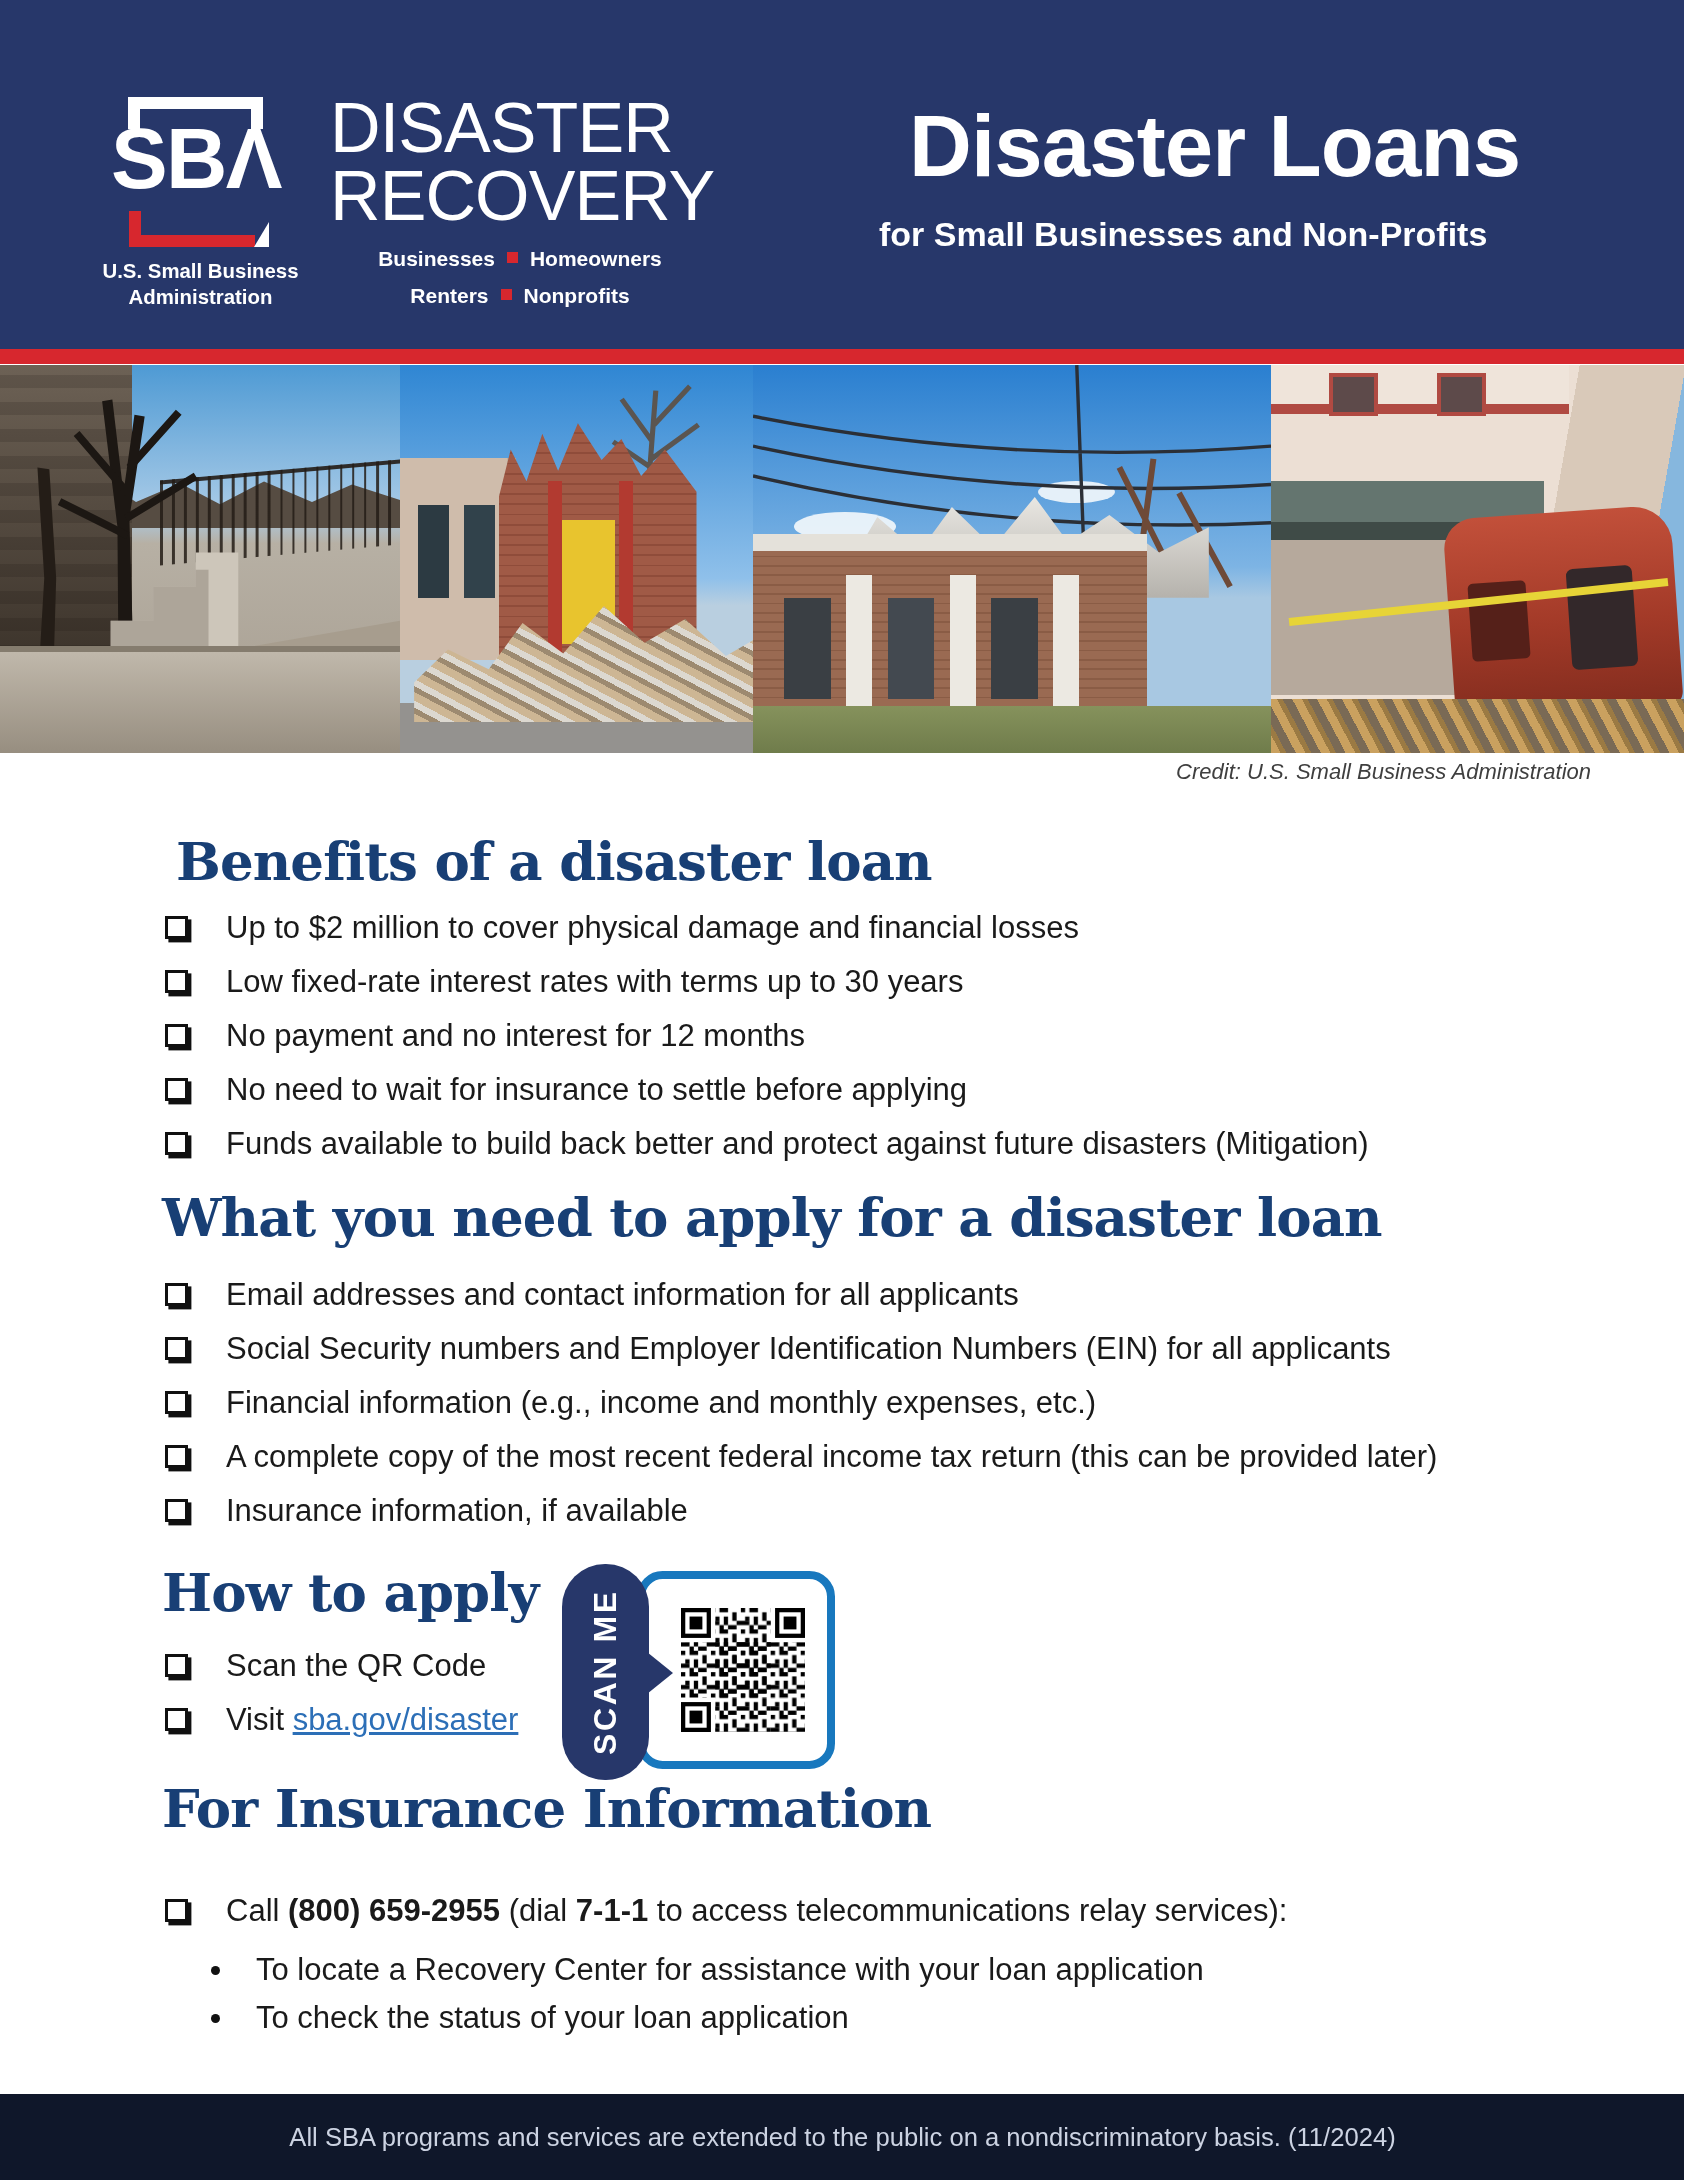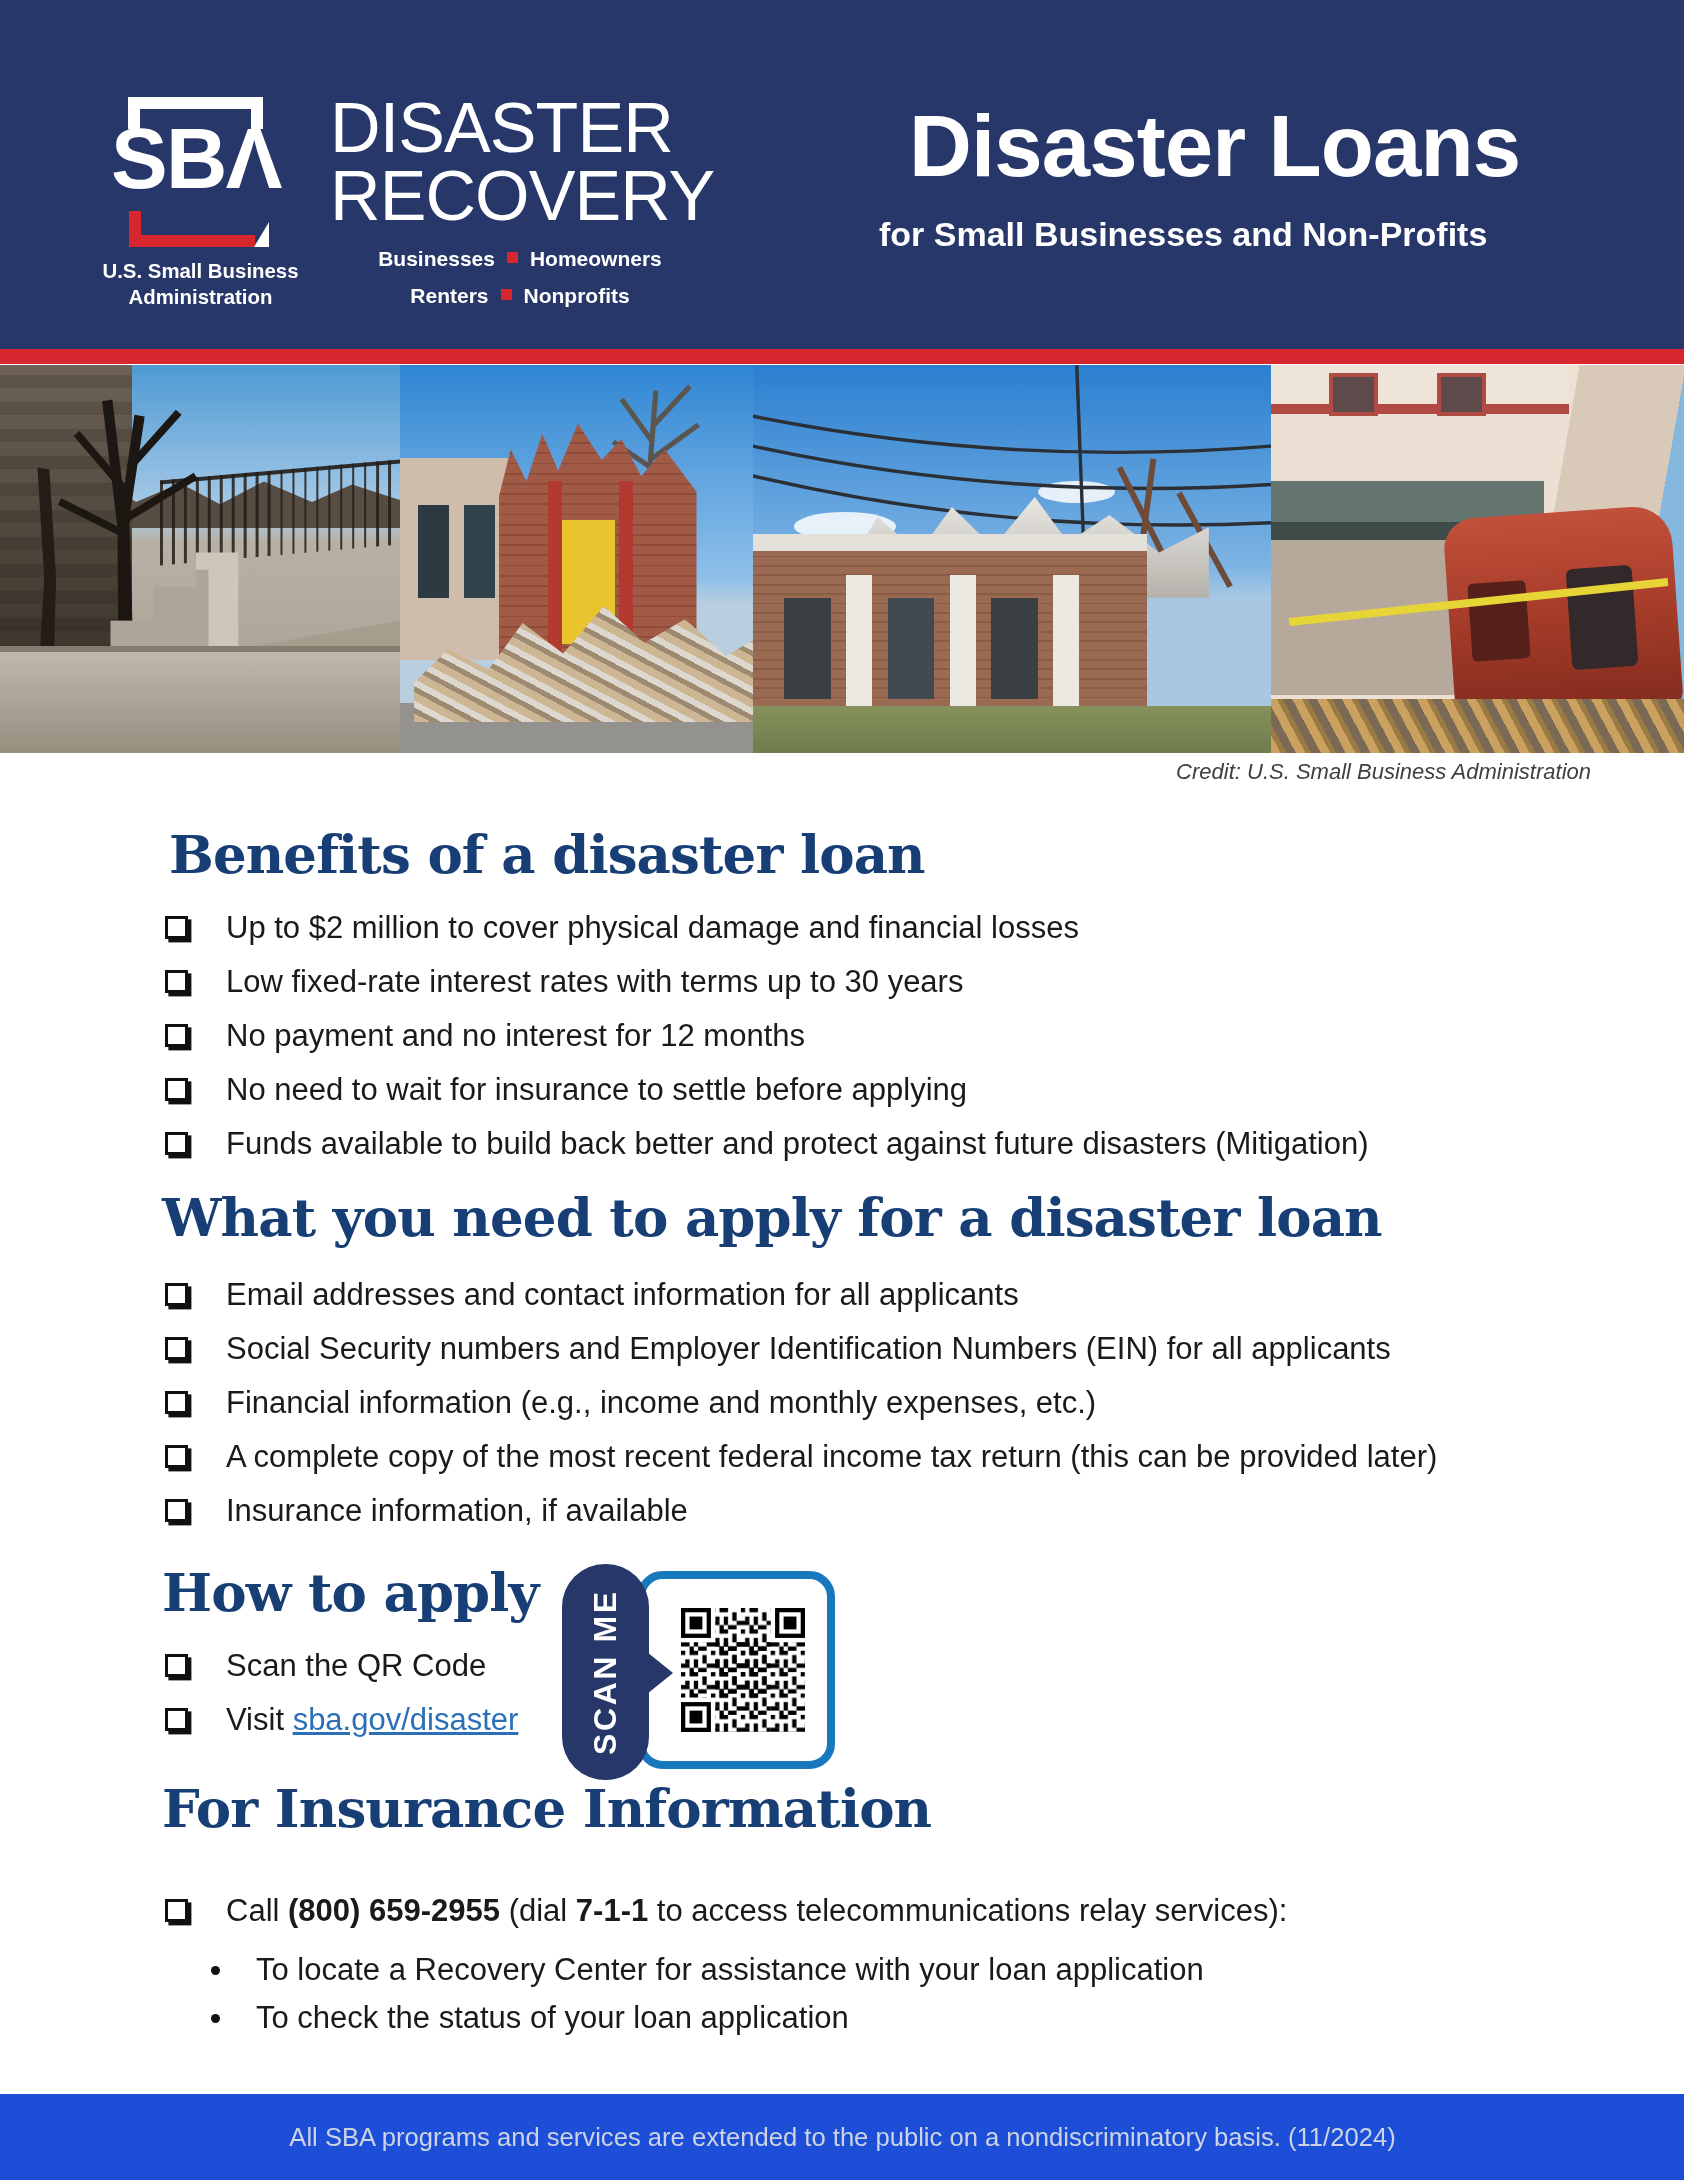--- a/index.html
+++ b/index.html
@@ -132,21 +132,21 @@
   .qr-pill{position:absolute;left:0;top:0;width:87px;height:216px;border-radius:43px;
       background:#27376a;}
   .qr-arrow{position:absolute;left:80px;top:84px;width:0;height:0;
       border-top:25px solid transparent;border-bottom:25px solid transparent;
       border-left:31px solid #27376a;}
   .qr-scanme{position:absolute;left:0;top:0;width:87px;height:216px;display:flex;
       align-items:center;justify-content:center;color:#ffffff;font-weight:bold;font-size:32px;
       letter-spacing:2.6px;writing-mode:vertical-rl;transform:rotate(180deg);}
 
   
-  .footer{position:absolute;left:0;bottom:0;width:1685px;height:87px;background:#1d4ed8;}
+  .footer{position:absolute;left:0;bottom:0;width:1685px;height:87px;background:#0f172a;}
   .footer-text{width:100%;text-align:center;line-height:87px;font-size:25.6px;color:#ccd3e2;}
 </style>
 </head>
 <body>
 
 <div class="header">
 
   <div class="sba-logo">
     <div class="sba-top-bracket"></div>
     <div class="sba-letters">SBΛ</div>
@@ -233,21 +233,21 @@
     <div class="p4-truck"></div>
     <div class="p4-truckwin"></div>
     <div class="p4-truckbed"></div>
     <div class="p4-tape"></div>
     <div class="p4-lumber"></div>
   </div>
 </div>
 
 <div class="credit">Credit: U.S. Small Business Administration</div>
 
-<h2 class="sec-heading" style="top:816px;margin:7px;">Benefits of a disaster loan</h2>
+<h2 class="sec-heading" style="top:816px;margin:14px;">Benefits of a disaster loan</h2>
 <ul class="chk-list" style="top:901px;">
   <li><span class="chk"></span><span>Up to $2 million to cover physical damage and financial losses</span></li>
   <li><span class="chk"></span><span>Low fixed-rate interest rates with terms up to 30 years</span></li>
   <li><span class="chk"></span><span>No payment and no interest for 12 months</span></li>
   <li><span class="chk"></span><span>No need to wait for insurance to settle before applying</span></li>
   <li><span class="chk"></span><span>Funds available to build back better and protect against future disasters (Mitigation)</span></li>
 </ul>
 
 <h2 class="sec-heading" style="top:1186px;margin:0;">What you need to apply for a disaster loan</h2>
 <ul class="chk-list" style="top:1268px;">

